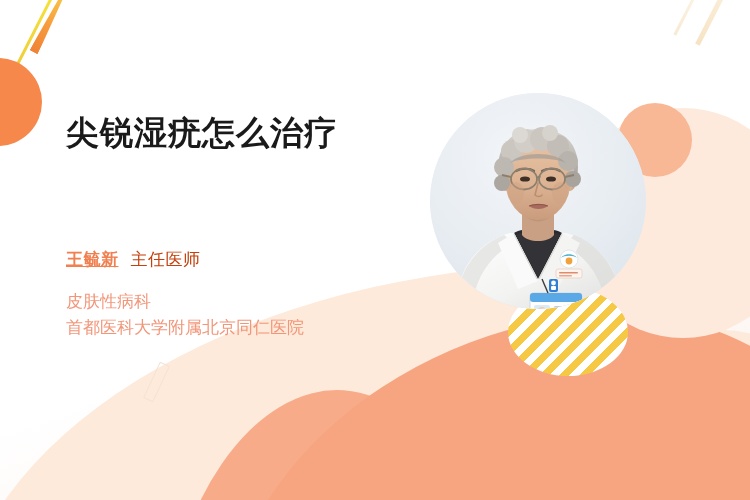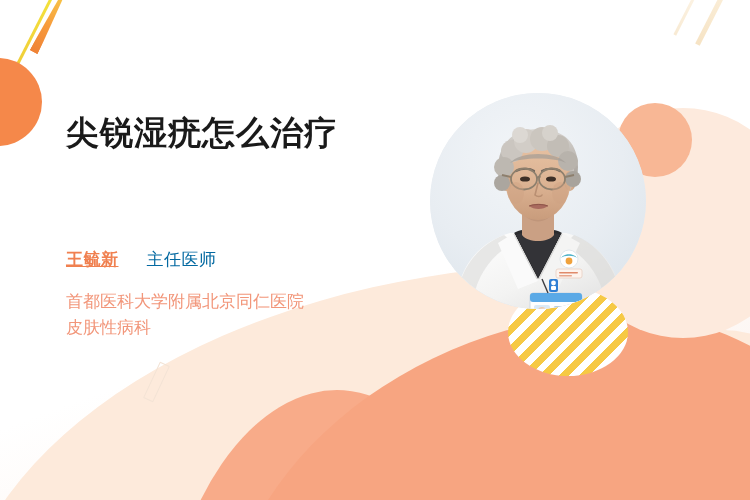--- a/index.html
+++ b/index.html
@@ -109,21 +109,21 @@
     line-height:1.25;white-space:nowrap;
   }
   .doctor-line{
     position:absolute;left:66px;top:248px;
     white-space:nowrap;line-height:1.3;
   }
   .doctor-name{
     font-size:17px;font-weight:700;color:#f08050;letter-spacing:.5px;text-decoration:underline;
   }
   .doctor-rank{
-    font-size:17px;font-weight:400;color:#0369a1;letter-spacing:.5px;margin-left:28px;
+    font-size:17px;font-weight:400;color:#c2410c;letter-spacing:.5px;margin-left:12px;
   }
   .affiliation{
     position:absolute;left:66px;top:288px;
     font-size:17px;font-weight:400;color:#f2967a;line-height:1.55;
     white-space:nowrap;
   }
   .affiliation div{white-space:nowrap;}
 </style>
 </head>
 <body>
@@ -270,17 +270,17 @@
     </svg>
   </div>
 
   <div class="title">尖锐湿疣怎么治疗</div>
 
   <div class="doctor-line">
     <span class="doctor-name">王毓新</span><span class="doctor-rank">主任医师</span>
   </div>
 
   <div class="affiliation">
+    <div>皮肤性病科</div>
     <div>首都医科大学附属北京同仁医院</div>
-    <div>皮肤性病科</div>
   </div>
 
 </div>
 
 </body></html>

